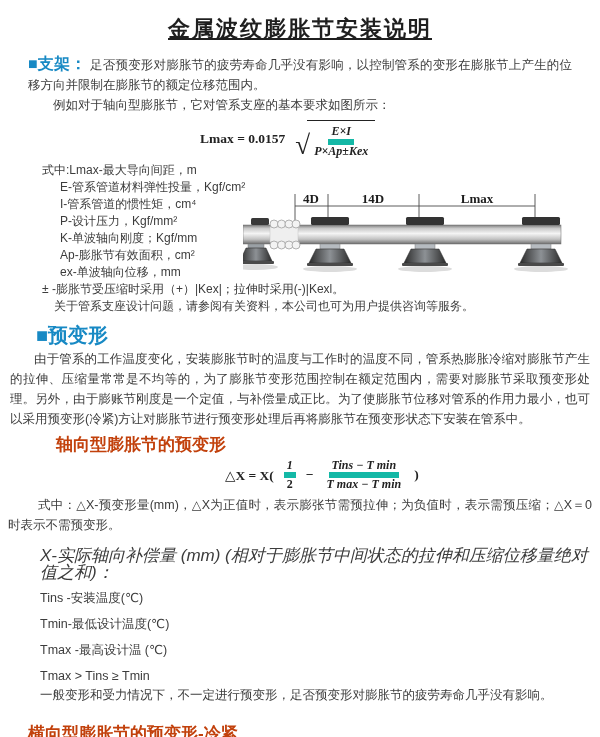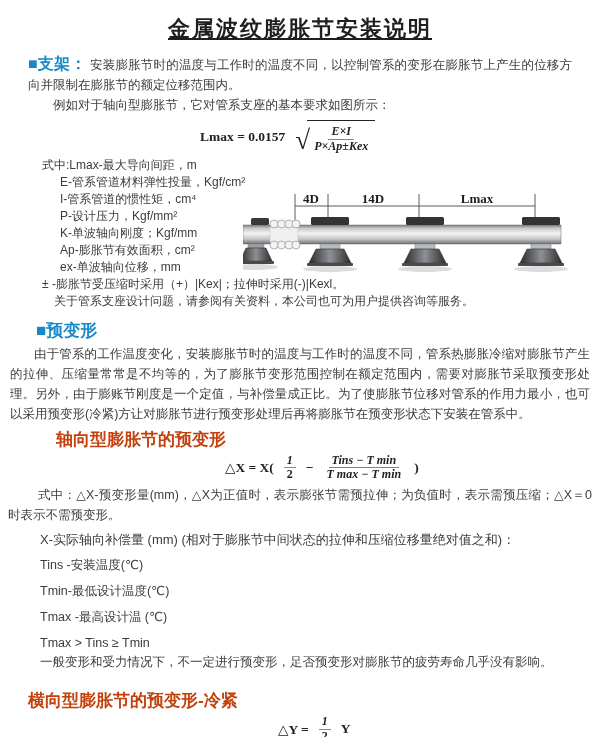--- a/index.html
+++ b/index.html
@@ -17,59 +17,59 @@
   .p-example{margin:0 28px;text-indent:25px;line-height:20px;}
 
   
   .formula{
     display:flex;align-items:center;gap:10px;
     font-family:"Liberation Serif","DejaVu Serif",serif;
     font-weight:bold;color:#222;font-size:13.5px;
   }
   .frac{display:inline-flex;flex-direction:column;align-items:center;
         font-size:12px;line-height:1.15;}
-  .frac .fr-num{padding:0 3px;border-bottom:1px solid #14b8a6;font-style:italic;}
+  .frac .fr-num{padding:0 3px;border-bottom:6px solid #14b8a6;font-style:italic;}
   .frac .fr-den{padding:0 3px;}
   .it{font-style:italic;}
   .sqrt{display:inline-flex;align-items:stretch;}
   .sqrt .rad{font-size:27px;line-height:0.95;align-self:flex-end;
              font-weight:normal;margin-right:-3px;}
   .sqrt .sq-body{border-top:1.4px solid #222;padding:2px 4px 0;}
   .f1{margin:5px 0 3px 200px;}
   .f2{margin:4px 0 0 225px;}
   .f3{margin:4px 0 0 278px;}
 
   .defs{margin:2px 0 0 42px;font-size:12px;line-height:17px;}
   .defs .sub{margin-left:18px;}
   .pm-line{margin:0 0 0 42px;font-size:12px;line-height:17px;}
   .consult-line{margin:0 0 0 54px;font-size:12px;line-height:17px;}
 
   .diagram{position:absolute;left:243px;top:192px;}
 
-  .h2{margin:10px 0 2px 36px;font-size:17px;font-weight:bold;color:#1789c4;line-height:21px;}
+  .h2{margin:10px 0 2px 36px;font-size:20px;font-weight:bold;color:#1789c4;line-height:21px;}
   .p-body{margin:3px 10px 0;line-height:20px;text-indent:24px;text-align:justify;}
   .h3{font-size:17px;font-weight:bold;color:#c2410c;line-height:21px;}
   .h3-axial{margin:5px 0 0 56px;}
   .h3-lateral{margin:18px 0 0 28px;}
   .p-explain{margin:4px 8px 0;line-height:19.5px;text-indent:30px;text-align:justify;}
-  .x-line{margin:6px 0 0 40px;line-height:17px;font-size:13px;}
+  .x-line{margin:12px 0 0 40px;line-height:17px;font-size:17px;font-style:italic;}
   .t-line{margin:8px 0 0 40px;line-height:18px;font-size:12.5px;}
   .note-line{margin:1px 10px 0;text-indent:30px;line-height:19px;}
   .dy-note{margin:8px 0 0 40px;font-size:12.5px;}
 
   svg text{font-family:"Liberation Serif","DejaVu Serif",serif;}
 </style>
 </head>
 <body>
 
 <div class="title">金属波纹膨胀节安装说明</div>
 
 <div class="p-intro">
   <span class="h-blue">■支架：</span>
-  <span>安装膨胀节时的温度与工作时的温度不同，以控制管系的变形在膨胀节上产生的位移方向并限制在膨胀节的额定位移范围内。</span>
+  <span>足否预变形对膨胀节的疲劳寿命几乎没有影响，以控制管系的变形在膨胀节上产生的位移方向并限制在膨胀节的额定位移范围内。</span>
 </div>
 <div class="p-example">例如对于轴向型膨胀节，它对管系支座的基本要求如图所示：</div>
 
 <div class="formula f1">
   <span>Lmax = 0.0157</span>
   <span class="sqrt">
     <span class="rad">√</span>
     <span class="sq-body">
       <span class="frac it">
         <span class="fr-num">E×I</span>

